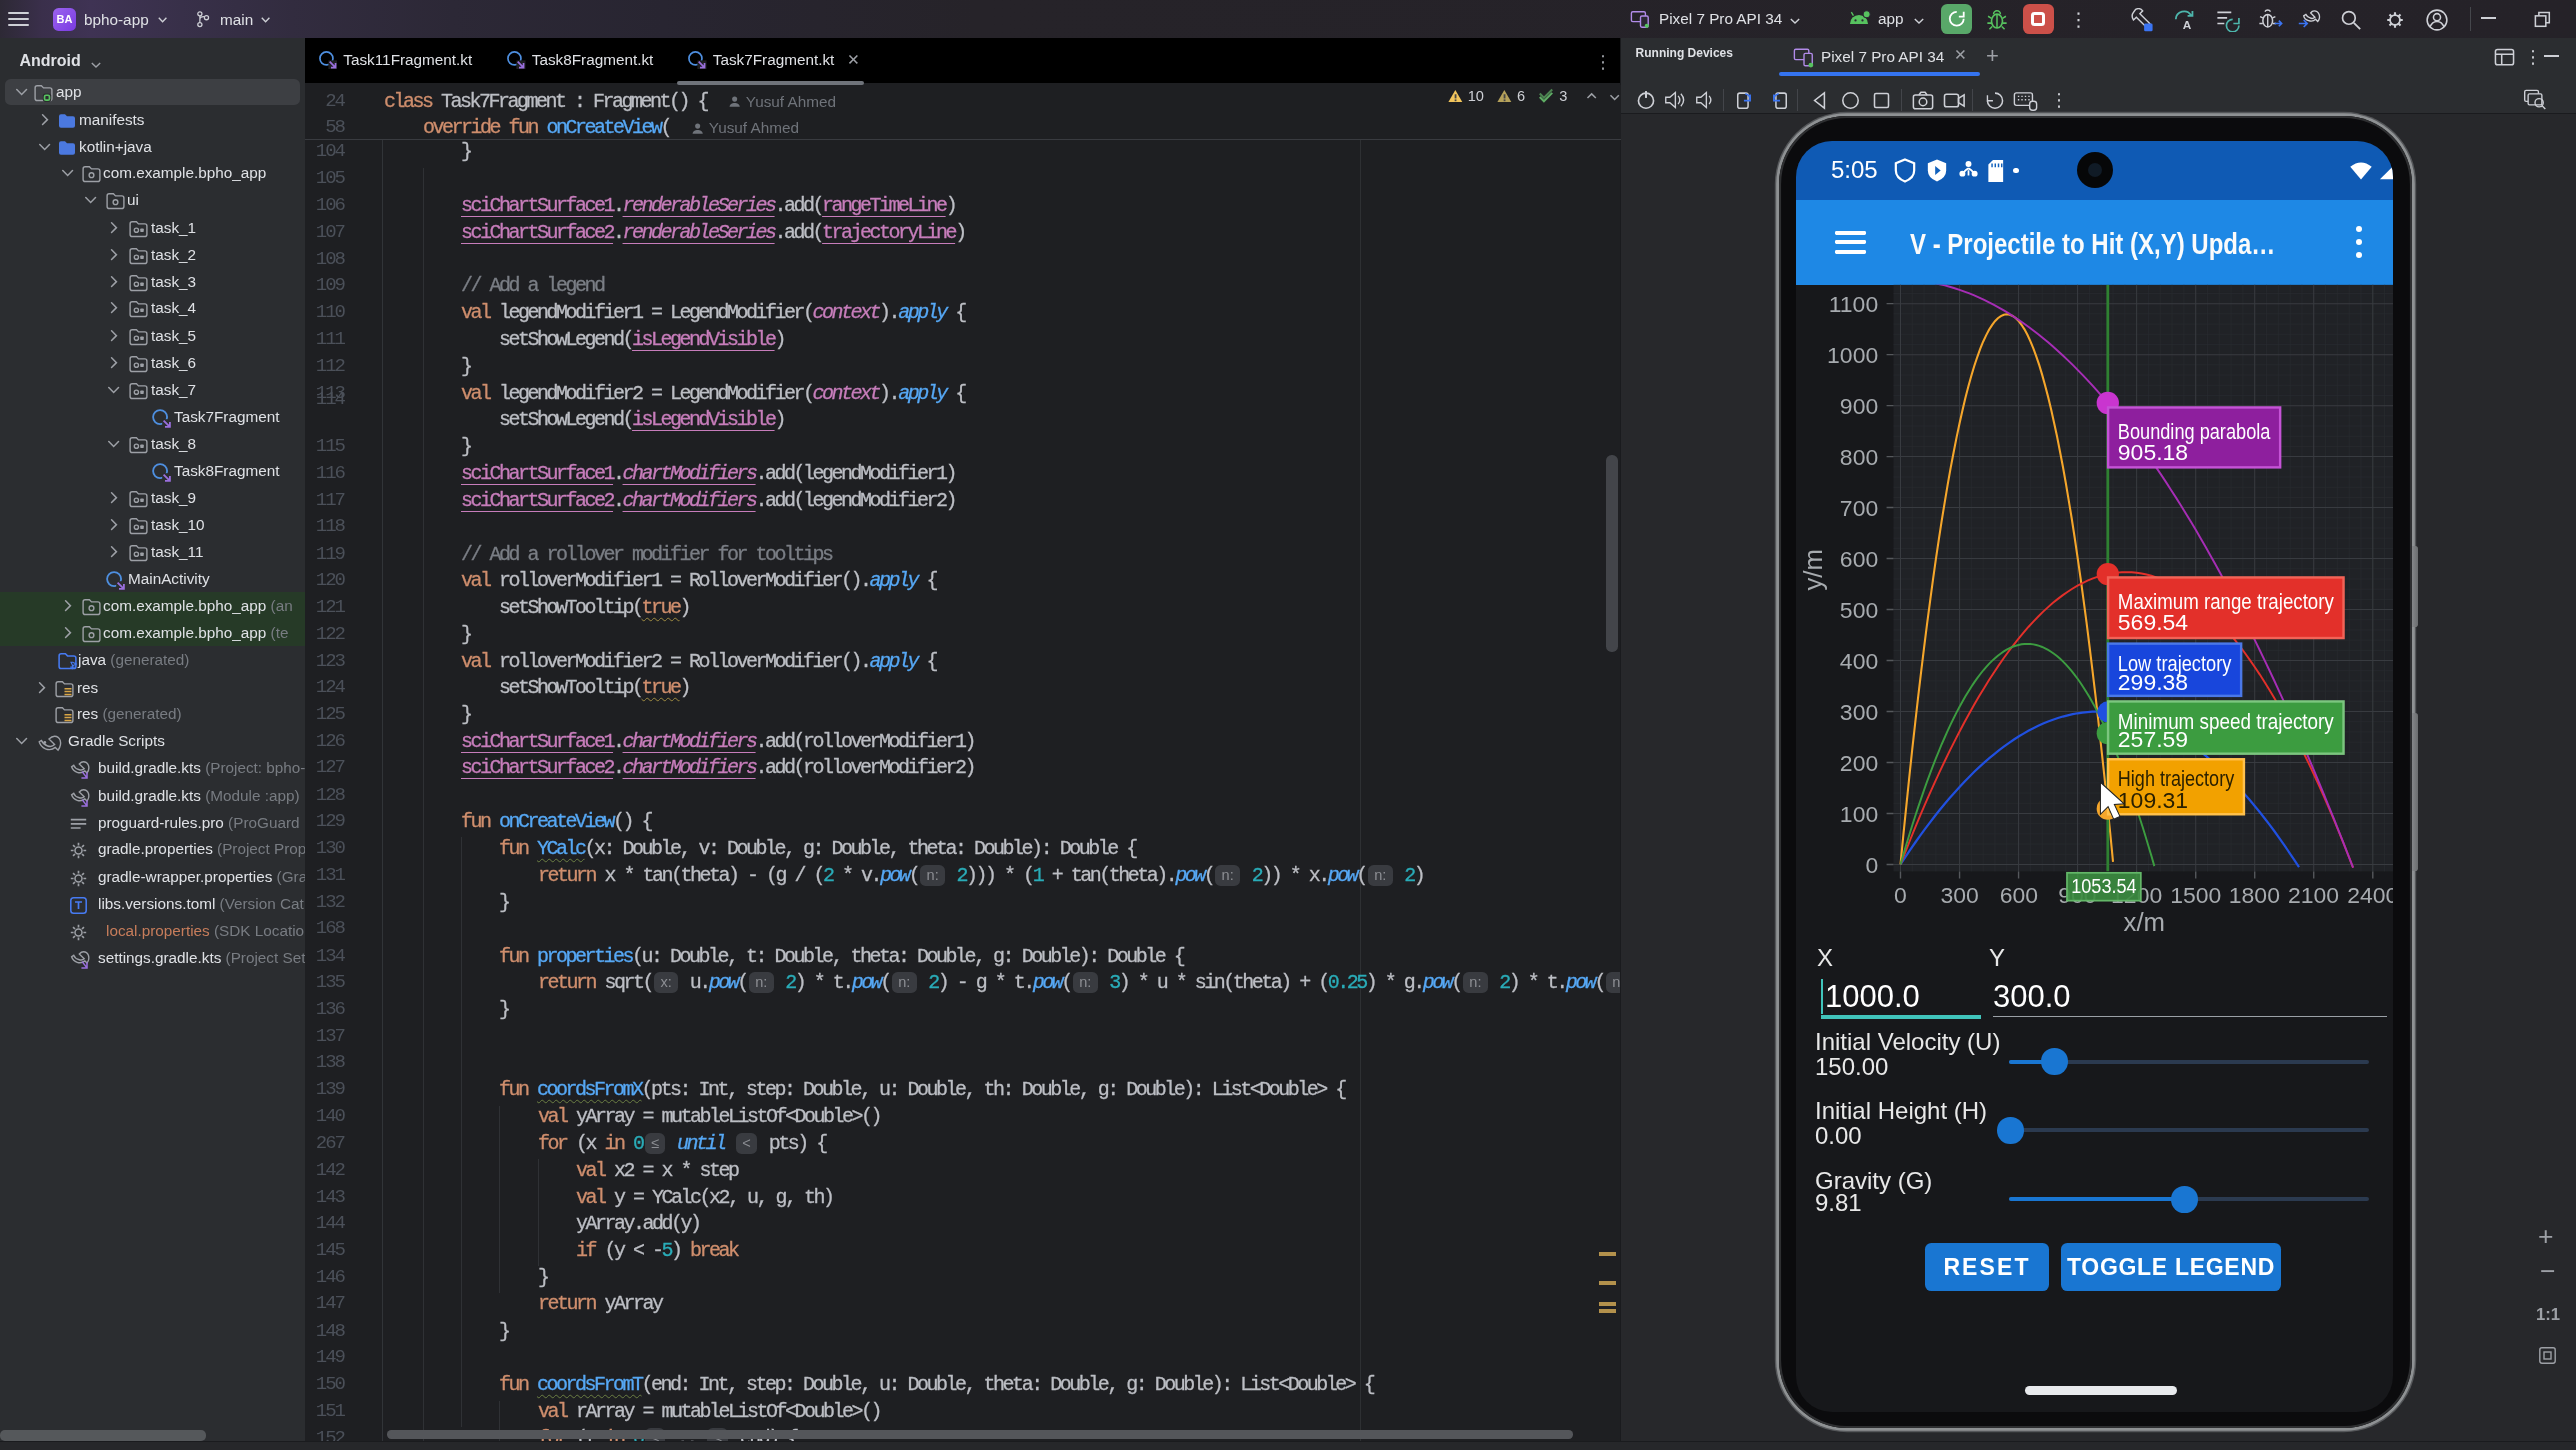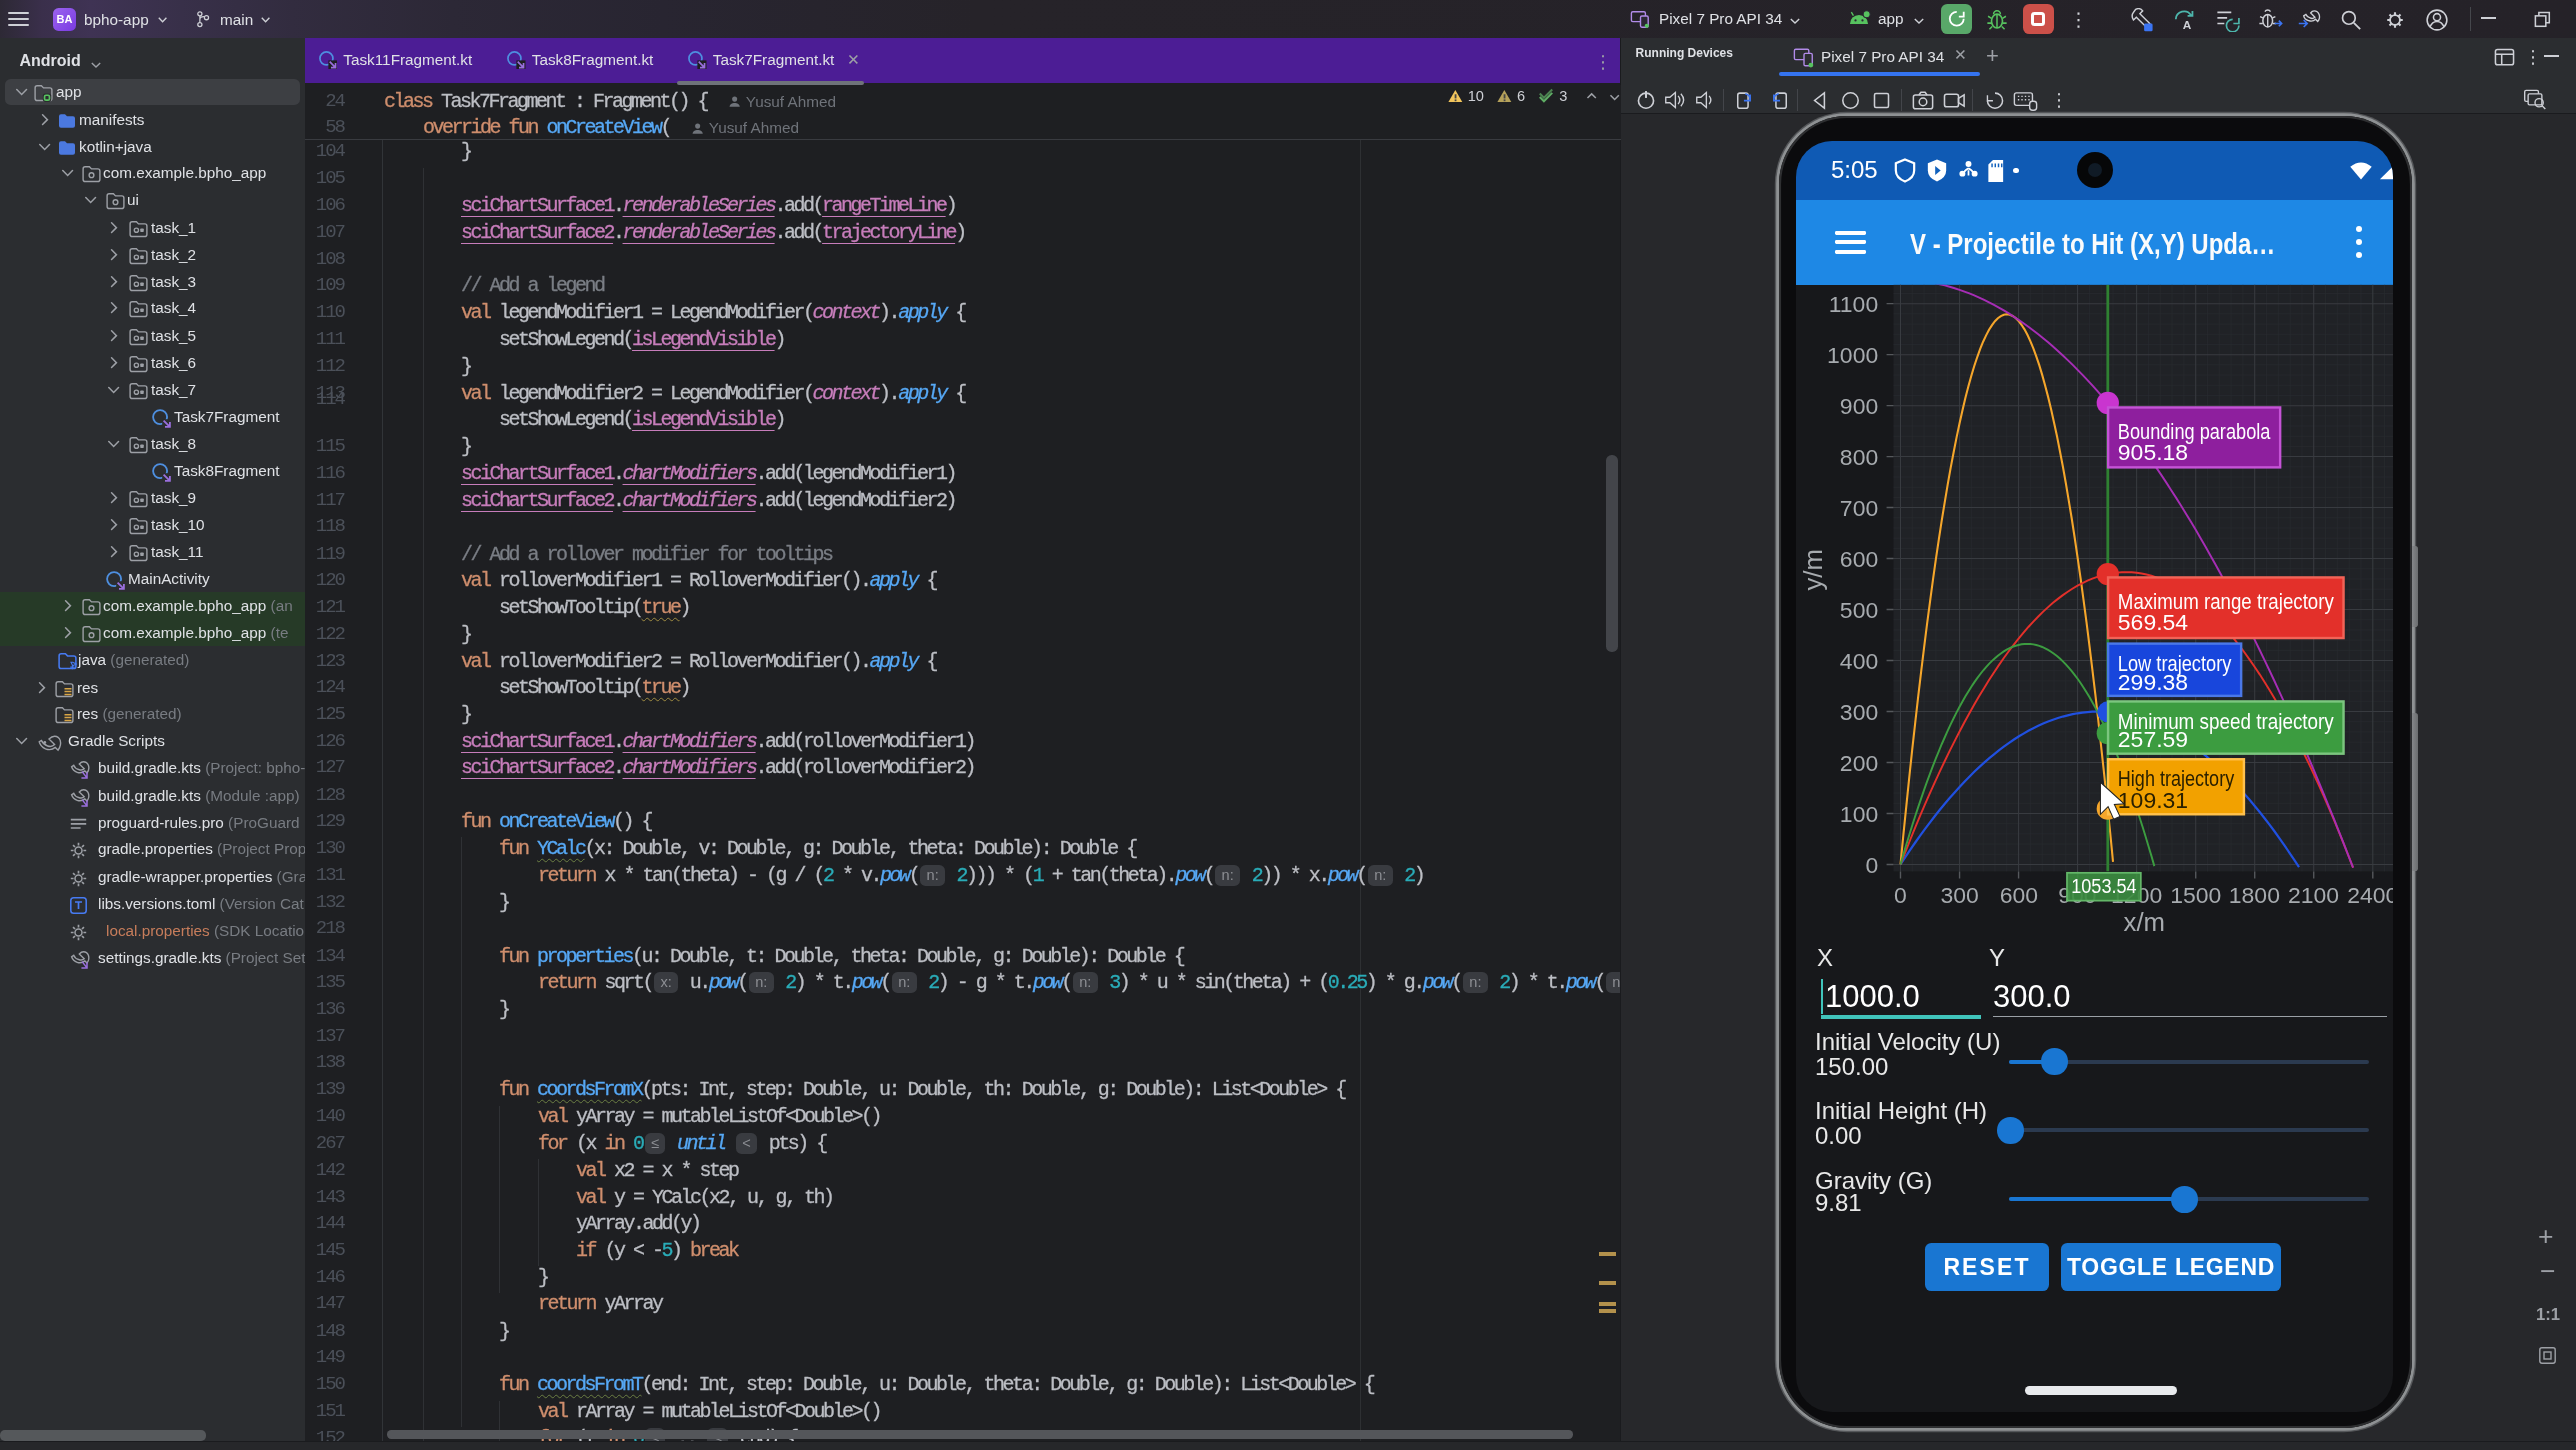--- a/index.html
+++ b/index.html
@@ -10,21 +10,21 @@
 
 .trow{position:absolute;left:0;width:305px;height:27px;white-space:nowrap}
 .trow .lbl{color:#DFE1E5;font-size:15.3px;line-height:27px;position:absolute}
 .trow .dim{color:#787C82}
 .trow .orange{color:#C77D5B}
 .sel{background:#3D3F43;border-radius:5.6px;left:4.9px;width:295px}
 .grn{background:#263A27}
 .chev{position:absolute;top:5.6px;width:15.3px;height:15.3px}
 .ticon{position:absolute;top:4.9px}
 
-#tabs{position:absolute;left:0;top:0;width:1316px;height:45px;background:#4c1d95}
+#tabs{position:absolute;left:0;top:0;width:1316px;height:45px;background:#000000}
 .tab{position:absolute;top:0;height:45px;color:#DFE1E5;font-size:15.3px;line-height:44px;white-space:nowrap}
 #code{font-family:"Liberation Mono",monospace;font-size:20px;letter-spacing:-2.5px;-webkit-text-stroke:0.3px currentColor}
 .ln{position:absolute;width:39px;text-align:right;color:#4B5059;height:27px;line-height:27px;font-family:"Liberation Mono",monospace;font-size:19px;letter-spacing:-2px;left:0;-webkit-text-stroke:0px transparent}
 .ln{width:39px;left:0}
 .cl{position:absolute;height:27px;line-height:27px;white-space:pre}
 s{text-decoration:none}
 .k{color:#CF8E6D}.d{color:#BCBEC4}.fn{color:#56A8F5}.num{color:#2AACB8}.cm{color:#7A7E85}
 .pp{color:#C77DBB;text-decoration:underline;text-decoration-thickness:1px;text-underline-offset:4.9px}
 .ppi{color:#C77DBB;font-style:italic;text-decoration:underline;text-decoration-thickness:1px;text-underline-offset:4.9px}
 .ppit{color:#C77DBB;font-style:italic}
@@ -597,21 +597,21 @@
 <div class="ln" style="top:744px">128</div>
         <div class="cl" style="top:744px;left:79px"></div>
 <div class="ln" style="top:770px">129</div>
         <div class="cl" style="top:770px;left:156px"><s class="k">fun </s><s class="fn">onCreateView</s><s class="d">() {</s></div>
 <div class="ln" style="top:797px">130</div>
         <div class="cl" style="top:797px;left:194px"><s class="k">fun </s><s class="fnsq">YCalc</s><s class="d">(x: Double, v: Double, g: Double, theta: Double): Double {</s></div>
 <div class="ln" style="top:824px">131</div>
         <div class="cl" style="top:824px;left:233px"><s class="k">return </s><s class="d">x * </s><s class="it">tan</s><s class="d">(theta) - (g / (</s><s class="num">2</s><s class="d"> * v.</s><s class="fni">pow</s><s class="d">(</s><i class="hint">n:</i><s class="num"> 2</s><s class="d">))) * (</s><s class="num">1</s><s class="d"> + </s><s class="it">tan</s><s class="d">(theta).</s><s class="fni">pow</s><s class="d">(</s><i class="hint">n:</i><s class="num"> 2</s><s class="d">)) * x.</s><s class="fni">pow</s><s class="d">(</s><i class="hint">n:</i><s class="num"> 2</s><s class="d">)</s></div>
 <div class="ln" style="top:851px">132</div>
         <div class="cl" style="top:851px;left:194px"><s class="d">}</s></div>
-<div class="ln" style="top:877px">218</div>
+<div class="ln" style="top:877px">168</div>
         <div class="cl" style="top:877px;left:79px"></div>
 <div class="ln" style="top:905px">134</div>
         <div class="cl" style="top:905px;left:194px"><s class="k">fun </s><s class="fn">properties</s><s class="d">(u: Double, t: Double, theta: Double, g: Double): Double {</s></div>
 <div class="ln" style="top:931px">135</div>
         <div class="cl" style="top:931px;left:233px"><s class="k">return </s><s class="it">sqrt</s><s class="d">(</s><i class="hint">x:</i><s class="d"> u.</s><s class="fni">pow</s><s class="d">(</s><i class="hint">n:</i><s class="num"> 2</s><s class="d">) * t.</s><s class="fni">pow</s><s class="d">(</s><i class="hint">n:</i><s class="num"> 2</s><s class="d">) - g * t.</s><s class="fni">pow</s><s class="d">(</s><i class="hint">n:</i><s class="num"> 3</s><s class="d">) * u * </s><s class="it">sin</s><s class="d">(theta) + (</s><s class="num">0.25</s><s class="d">) * g.</s><s class="fni">pow</s><s class="d">(</s><i class="hint">n:</i><s class="num"> 2</s><s class="d">) * t.</s><s class="fni">pow</s><s class="d">(</s><i class="hint">n:</i></div>
 <div class="ln" style="top:958px">136</div>
         <div class="cl" style="top:958px;left:194px"><s class="d">}</s></div>
 <div class="ln" style="top:985px">137</div>
         <div class="cl" style="top:985px;left:79px"></div>
 <div class="ln" style="top:1011px">138</div>

